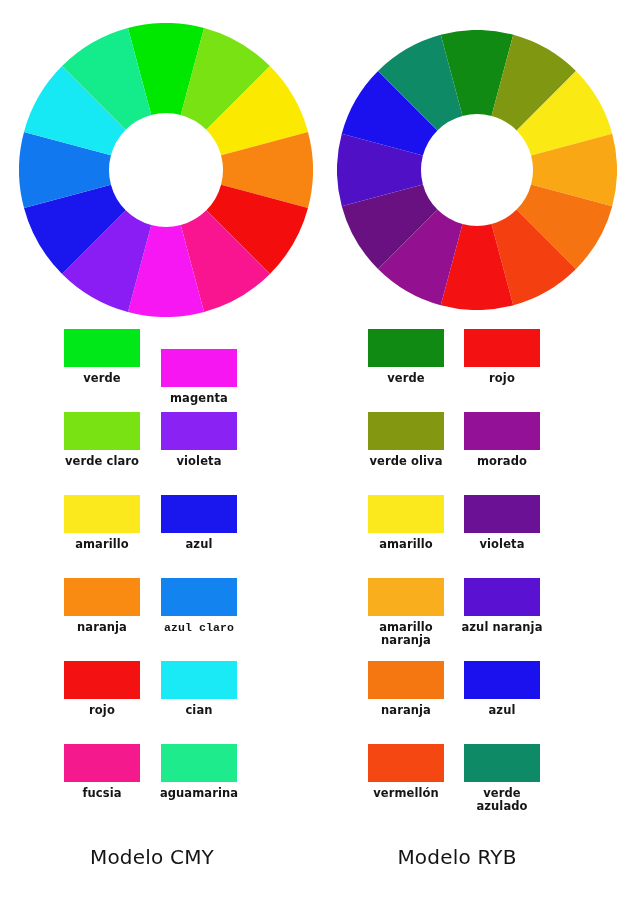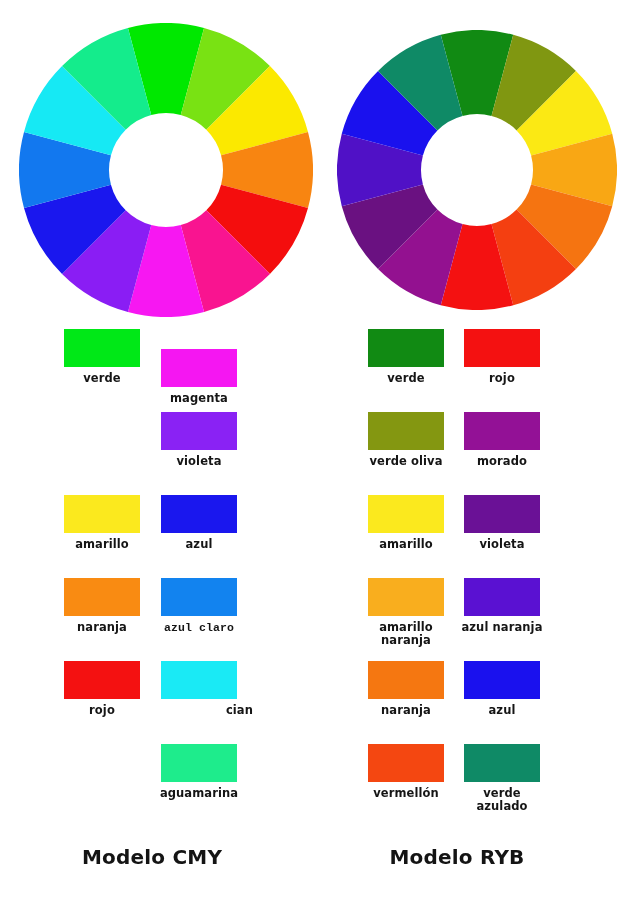--- a/index.html
+++ b/index.html
@@ -85,21 +85,21 @@
     white-space: pre-line;
   }
 
   
   .model-title {
     position: absolute;
     top: 845px;
     width: 300px;
     text-align: center;
     font-size: 20px;
-    font-weight: bold;
+    font-weight: normal;
     color: #141414;
     letter-spacing: 0.2px;
   }
   #title-cmy { left: 2px; }
   #title-ryb { left: 307px; }
 </style>
 </head>
 <body>
 
 <div class="page">
@@ -142,20 +142,24 @@
   <div class="swatch-panel" id="panel-cmy">
     <div class="swatch-grid">
         <div class="swatch-cell col-0" style="top: 5px;">
           <div class="swatch-chip" style="background: rgb(0, 232, 23);"></div>
           <div class="swatch-label">verde</div>
         </div>
         <div class="swatch-cell col-1" style="top: 5px; margin-top: 20px;">
           <div class="swatch-chip" style="background: rgb(245, 22, 242);"></div>
           <div class="swatch-label">magenta</div>
         </div>
+        <div class="swatch-cell col-0" style="top: 88px;">
+          <div class="swatch-chip" style="background: rgb(121, 226, 19);"></div>
+          <div class="swatch-label">verde claro</div>
+        </div>
         <div class="swatch-cell col-1" style="top: 88px;">
           <div class="swatch-chip" style="background: rgb(138, 34, 244);"></div>
           <div class="swatch-label">violeta</div>
         </div>
         <div class="swatch-cell col-0" style="top: 171px;">
           <div class="swatch-chip" style="background: rgb(251, 233, 30);"></div>
           <div class="swatch-label">amarillo</div>
         </div>
         <div class="swatch-cell col-1" style="top: 171px;">
           <div class="swatch-chip" style="background: rgb(26, 23, 238);"></div>
@@ -166,23 +170,27 @@
           <div class="swatch-label">naranja</div>
         </div>
         <div class="swatch-cell col-1" style="top: 254px; font-family: Liberation Mono, monospace;">
           <div class="swatch-chip" style="background: rgb(18, 131, 239);"></div>
           <div class="swatch-label">azul claro</div>
         </div>
         <div class="swatch-cell col-0" style="top: 337px;">
           <div class="swatch-chip" style="background: rgb(244, 17, 17);"></div>
           <div class="swatch-label">rojo</div>
         </div>
-        <div class="swatch-cell col-1" style="top: 337px; text-align: right;">
+        <div class="swatch-cell col-1" style="top: 337px;">
           <div class="swatch-chip" style="background: rgb(26, 234, 245);"></div>
           <div class="swatch-label">cian</div>
+        </div>
+        <div class="swatch-cell col-0" style="top: 420px;">
+          <div class="swatch-chip" style="background: rgb(244, 25, 140);"></div>
+          <div class="swatch-label">fucsia</div>
         </div>
         <div class="swatch-cell col-1" style="top: 420px;">
           <div class="swatch-chip" style="background: rgb(30, 236, 140);"></div>
           <div class="swatch-label">aguamarina</div>
         </div>
       </div>
   </div>
 
   <div class="swatch-panel" id="panel-ryb">
     <div class="swatch-grid">

